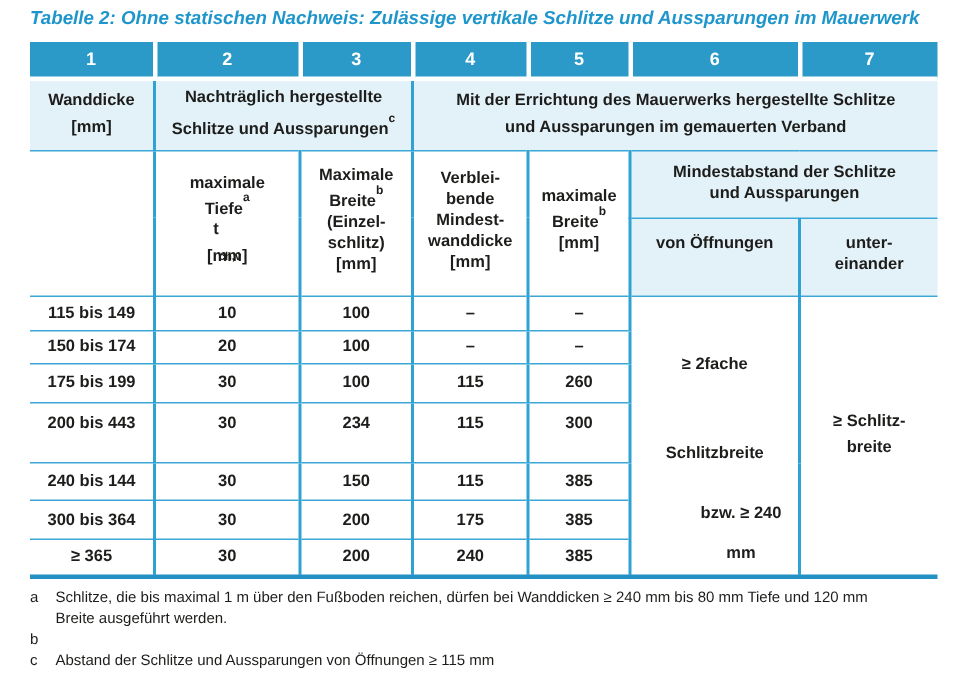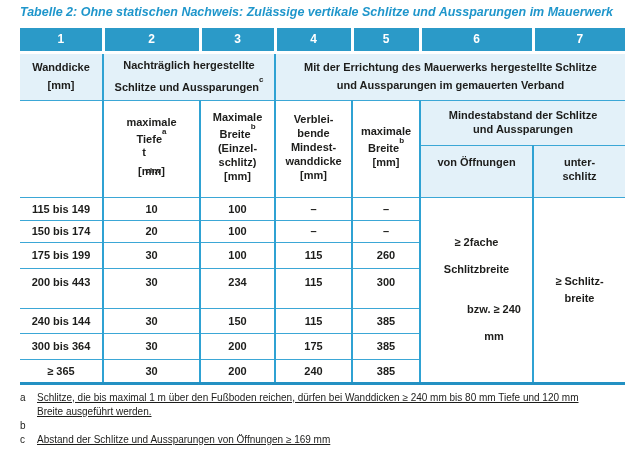--- a/index.html
+++ b/index.html
@@ -47,29 +47,29 @@
     display:flex; flex-direction:column; justify-content:center;
     align-items:center; padding:5px 0 9px 0; line-height:14px;
   }
   sup.fnm { font-size:8px; position:relative; top:-4px; font-weight:bold; }
   sub.symsub { font-size:7.5px; position:relative; top:14px; font-weight:bold; }
 
   
   tr.d1{height:23px} tr.d2{height:22px} tr.d3{height:26px} tr.d4{height:40px}
   tr.d5{height:25px} tr.d6{height:26px} tr.d7{height:24px}
   tr.d4 td.dc { padding-bottom:13px; }
-  td.m6 div { line-height:27px; }
+  td.m6 div { line-height:27px;margin-top:32px; }
   td.m6 div.l3 { margin-top:13px;padding-left:35px; }
   td.m7 { line-height:17px; }
 
   
   .footnotes { margin-top:6px; width:606px; }
   .fn { display:flex; font-size:10px; line-height:14px; font-weight:normal; }
   .fn-marker { width:17px; flex:none; }
-  .fn-text { white-space:pre-line;text-decoration:underline; }
+  .fn-text { white-space:pre-line; }
 </style>
 </head>
 <body>
 
 <div class="page">
 
   <div class="title">Tabelle 2: Ohne statischen Nachweis: Zulässige vertikale Schlitze und Aussparungen im Mauerwerk</div>
 
   <table class="main">
     <colgroup>
@@ -144,21 +144,21 @@
           </div>
           <div>[mm]</div>
         </div>
       </td>
       <td colspan="2" class="lb bb topcell pre">Mindestabstand der Schlitze
 und Aussparungen</td>
     </tr>
     <tr class="h3b">
       <td class="lb br bb topcell2">von Öffnungen</td>
       <td class="lb bb topcell2 pre">unter-
-schlitz</td>
+einander</td>
     </tr>
 
     <tr class="d1">
       <td class="br bb dc">115 bis 149</td>
       <td class="br bb dc">10</td>
       <td class="br bb dc">100</td>
       <td class="br bb dc">–</td>
       <td class="br bb dc">–</td>
       <td rowspan="7" class="br m6">
         <div>≥ 2fache</div>
@@ -217,17 +217,17 @@
     <div class="fn">
       <div class="fn-marker">a</div>
       <div class="fn-text">Schlitze, die bis maximal 1 m über den Fußboden reichen, dürfen bei Wanddicken ≥ 240 mm bis 80 mm Tiefe und 120 mm
 Breite ausgeführt werden.</div>
     </div>
     <div class="fn">
       <div class="fn-marker">b</div>
     </div>
     <div class="fn">
       <div class="fn-marker">c</div>
-      <div class="fn-text">Abstand der Schlitze und Aussparungen von Öffnungen ≥ 169 mm</div>
+      <div class="fn-text">Abstand der Schlitze und Aussparungen von Öffnungen ≥ 115 mm</div>
     </div>
   </div>
 
 </div>
 
 </body></html>

